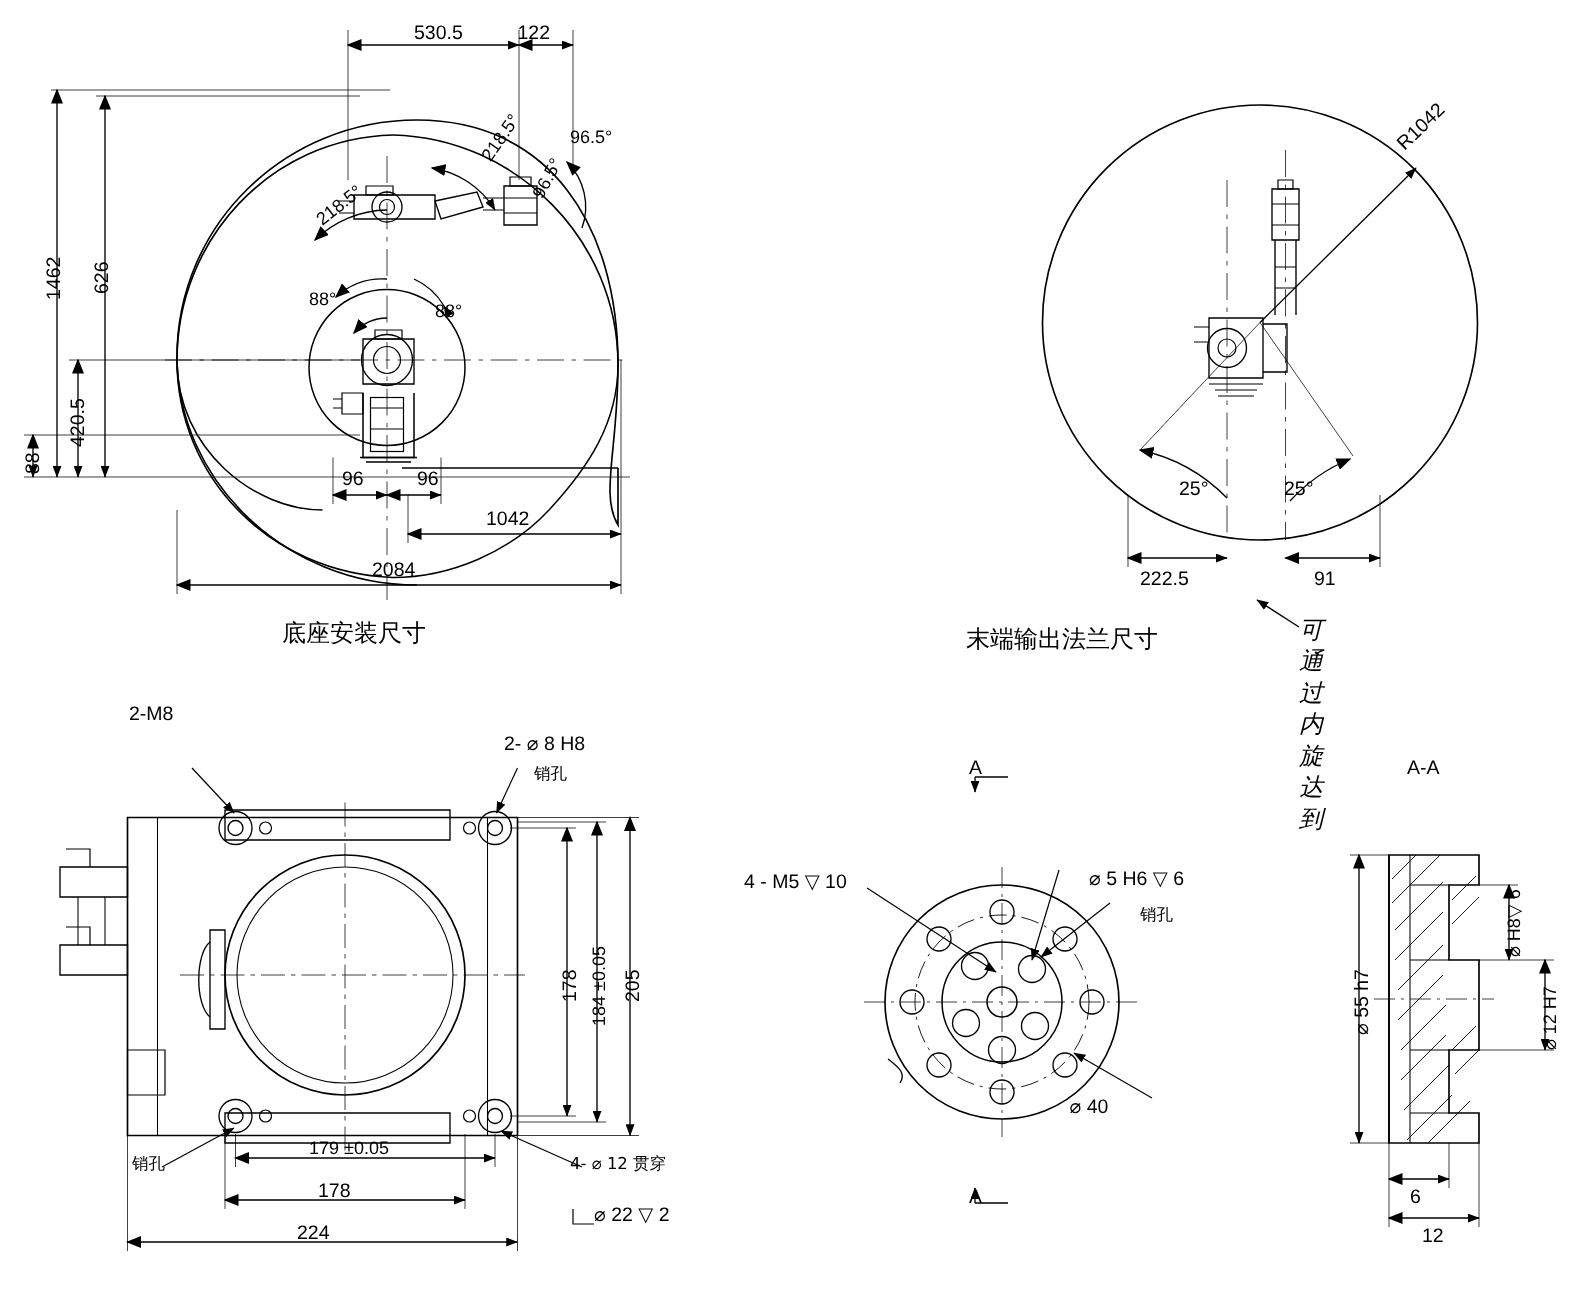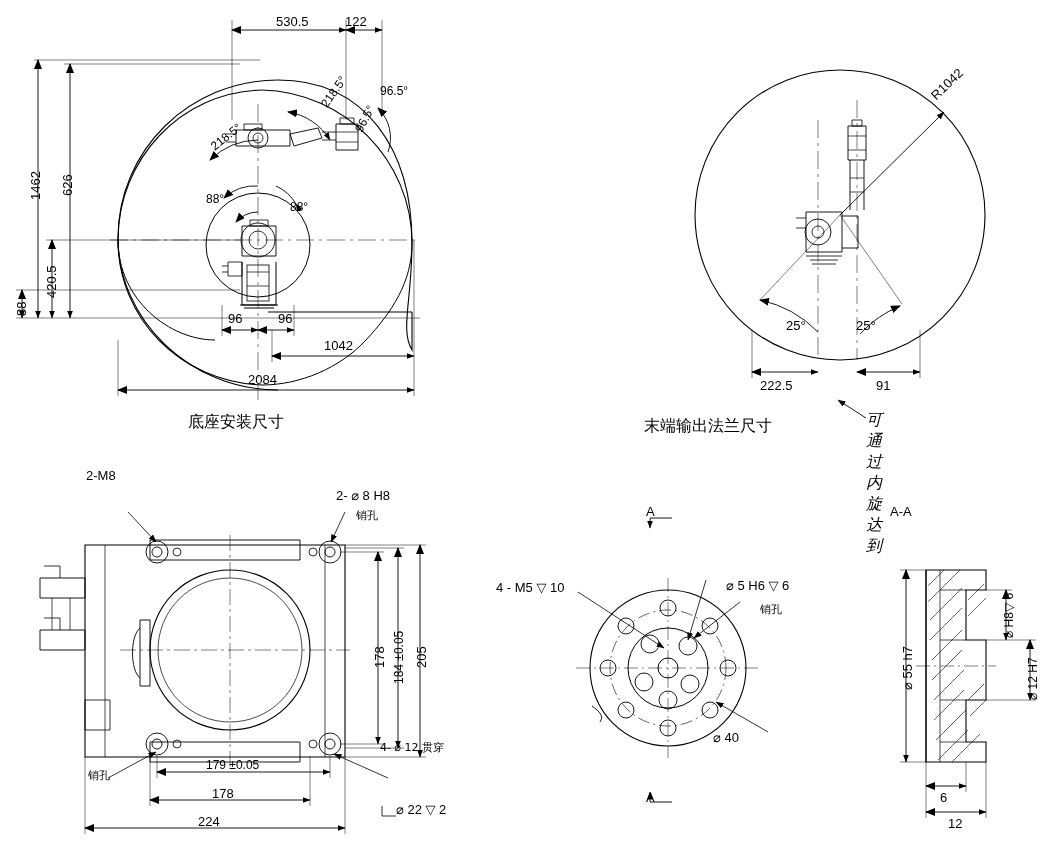--- a/index.html
+++ b/index.html
@@ -320,36 +320,36 @@
 <div class="lbl" style="left:856px;top:318px;">25°</div>
 <div class="lbl" style="left:760px;top:378px;">222.5</div>
 <div class="lbl" style="left:876px;top:378px;">91</div>
 <div class="cap" style="left:644px;top:416px;">末端输出法兰尺寸</div>
 <div class="cap" style="left:866px;top:410px;font-style:italic;">可通过内旋达到</div>
 
 <div class="lbl" style="left:86px;top:468px;">2-M8</div>
 <div class="lbl" style="left:336px;top:488px;">2- ⌀ 8 H8</div>
 <div class="lbl cn" style="left:356px;top:508px;">销孔</div>
 <div class="lbl cn" style="left:88px;top:768px;">销孔</div>
-<div class="lbl cn" style="left:380px;top:740px;">4- ⌀ 12 贯穿</div>
+<div class="lbl cn" style="left:380px;top:768px;">4- ⌀ 12 贯穿</div>
 <div class="lbl" style="left:396px;top:802px;">⌀ 22 ▽ 2</div>
 <div class="lbl rot" style="left:372px;top:668px;transform:rotate(-90deg);">178</div>
 <div class="lbl sm rot" style="left:392px;top:684px;transform:rotate(-90deg);">184 ±0.05</div>
 <div class="lbl rot" style="left:414px;top:668px;transform:rotate(-90deg);">205</div>
 <div class="lbl sm" style="left:206px;top:758px;">179 ±0.05</div>
 <div class="lbl" style="left:212px;top:786px;">178</div>
 <div class="lbl" style="left:198px;top:814px;">224</div>
 
 <div class="lbl" style="left:496px;top:580px;">4 - M5  ▽  10</div>
 <div class="lbl" style="left:726px;top:578px;">⌀ 5  H6 ▽ 6</div>
 <div class="lbl cn" style="left:760px;top:602px;">销孔</div>
 <div class="lbl" style="left:713px;top:730px;">⌀ 40</div>
 <div class="lbl" style="left:646px;top:504px;">A</div>
 <div class="lbl" style="left:646px;top:790px;">A</div>
 
-<div class="lbl" style="left:890px;top:504px;text-align:center;">A-A</div>
+<div class="lbl" style="left:938px;top:504px;text-align:center;">A-A</div>
 <div class="lbl rot" style="left:900px;top:690px;transform:rotate(-90deg);">⌀ 55 h7</div>
 <div class="lbl sm rot" style="left:1002px;top:638px;transform:rotate(-90deg);">⌀ H8▽ 6</div>
 <div class="lbl sm rot" style="left:1026px;top:700px;transform:rotate(-90deg);">⌀ 12 H7</div>
 <div class="lbl" style="left:940px;top:790px;">6</div>
 <div class="lbl" style="left:948px;top:816px;">12</div>
 
 </div>
 
 </body></html>

